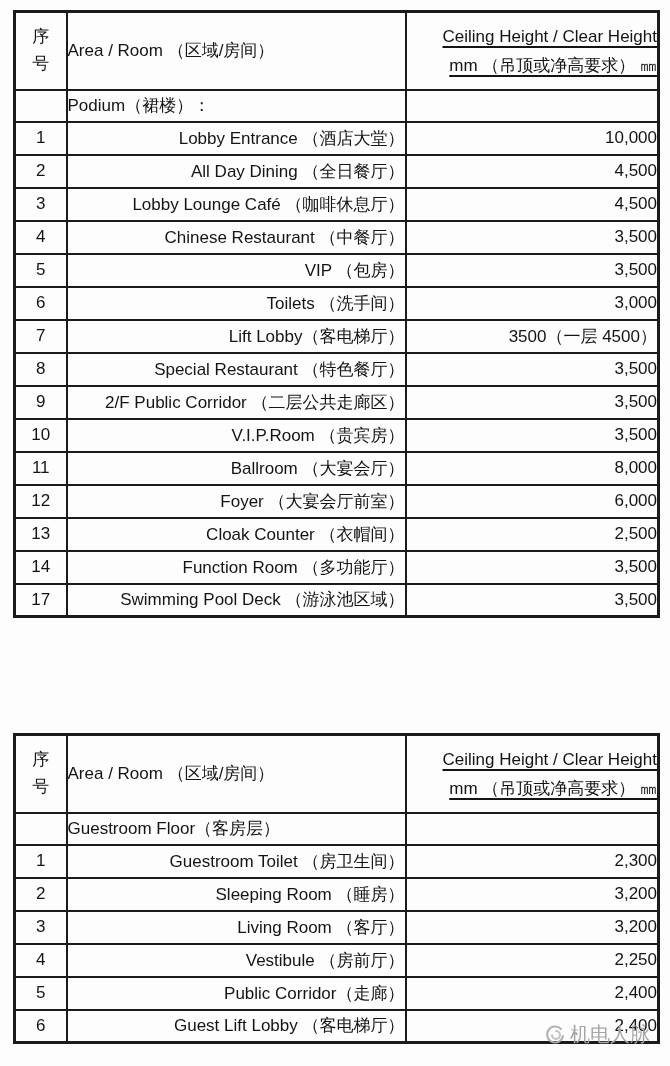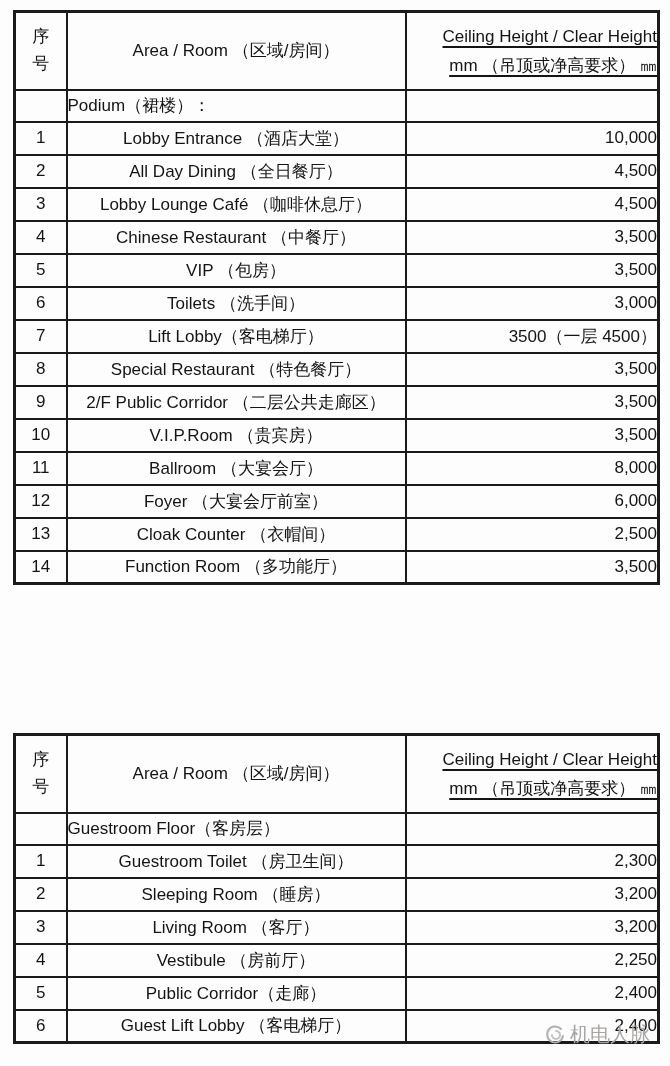--- a/index.html
+++ b/index.html
@@ -40,21 +40,21 @@
   tr.header-row { height: 78px; }
   tr.section-row { height: 32px; }
   tbody.rows tr { height: 33px; }
 
   .col-no-head {
     text-align: center;
     white-space: pre-line;
     line-height: 1.55;
     font-size: 17px;
   }
-  .col-area-head { text-align: center; }
+  .col-area-head { text-align: left; }
   .col-height-head {
     text-align: right;
     padding-left: 7px;
     padding-right: 4px;
   }
   .col-height-head .hline {
     display: inline-block;
     text-decoration: underline;
     text-decoration-thickness: 2px;
     text-underline-offset: 4px;
@@ -66,21 +66,21 @@
     padding-left: 10px;
     font-weight: bold;
     font-size: 18px;
   }
   .cell-no {
     text-align: center;
     font-weight: bold;
     font-size: 17px;
   }
   .cell-area {
-    text-align: center;
+    text-align: right;
     padding-left: 10px;
     white-space: nowrap;
   }
   .cell-height {
     text-align: right;
     white-space: nowrap;
   }
   .watermark {
     position: absolute;
     left: 543px;
@@ -186,20 +186,25 @@
         <tr>
       <td class="cell-no">13</td>
       <td class="cell-area">Cloak Counter （衣帽间）</td>
       <td class="cell-height">2,500</td>
     </tr>
         <tr>
       <td class="cell-no">14</td>
       <td class="cell-area">Function Room （多功能厅）</td>
       <td class="cell-height">3,500</td>
     </tr>
+        <tr>
+      <td class="cell-no">17</td>
+      <td class="cell-area">Swimming Pool Deck （游泳池区域）</td>
+      <td class="cell-height">3,500</td>
+    </tr>
       </tbody>
   </table>
 
   <table class="spec-table" id="table-1">
     <colgroup>
       <col style="width:52px">
       <col style="width:339px">
       <col style="width:253px">
     </colgroup>
     <thead>

